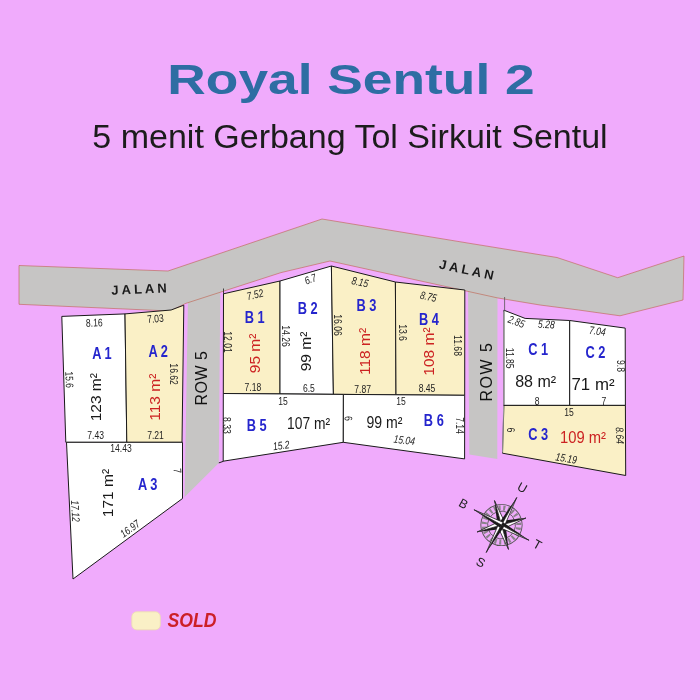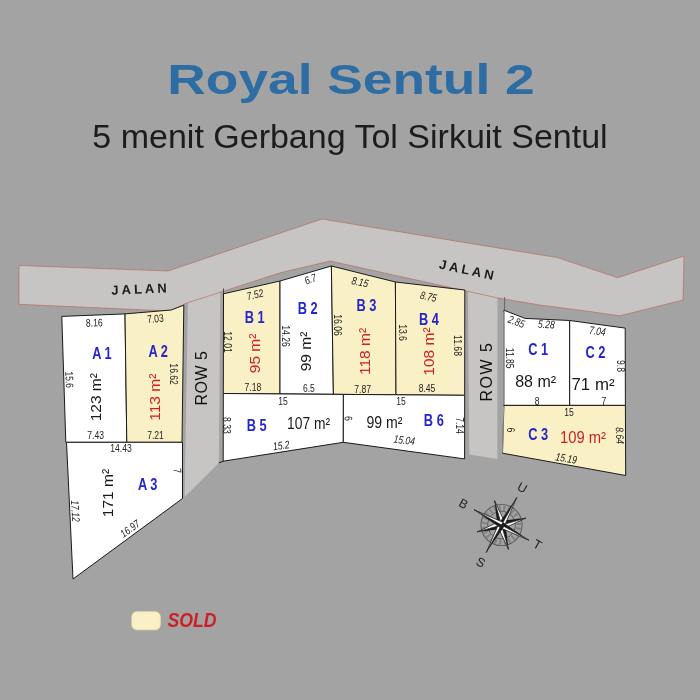--- a/index.html
+++ b/index.html
@@ -1,16 +1,16 @@
 <!DOCTYPE html>
 <html><head>
 <meta charset="utf-8">
 <style>
   html,body{margin:0;padding:0;background:#ffffff;}
-  #page{width:700px;height:700px;position:relative;background:#a3a3a3;overflow:hidden;}
+  #page{width:700px;height:700px;position:relative;background:#f0abfc;overflow:hidden;}
   svg text{font-family:"Liberation Sans",sans-serif;}
   .dim,.dimi,.nm,.ar,.arr,.arh,.arhr,.jalan,.row5,.cmp{dominant-baseline:central;}
   .dim{font-size:11px;fill:#222222;}
   .dimi{font-size:11px;fill:#222222;font-style:italic;}
   .nm{font-size:16px;font-weight:bold;fill:#2525cd;}
   .ar{font-size:15.5px;fill:#1a1a1a;}
   .arr{font-size:15.5px;fill:#cc2222;}
   .arh{font-size:16.5px;fill:#1a1a1a;}
   .arhr{font-size:16.5px;fill:#cc2222;}
   .jalan{font-size:13px;font-weight:bold;fill:#1a1a1a;letter-spacing:3px;}

